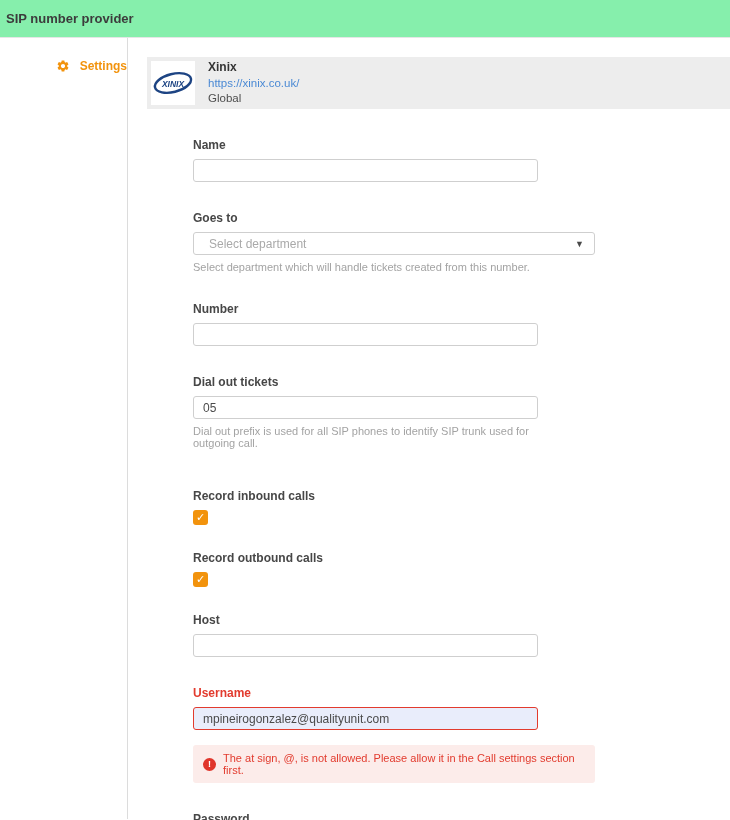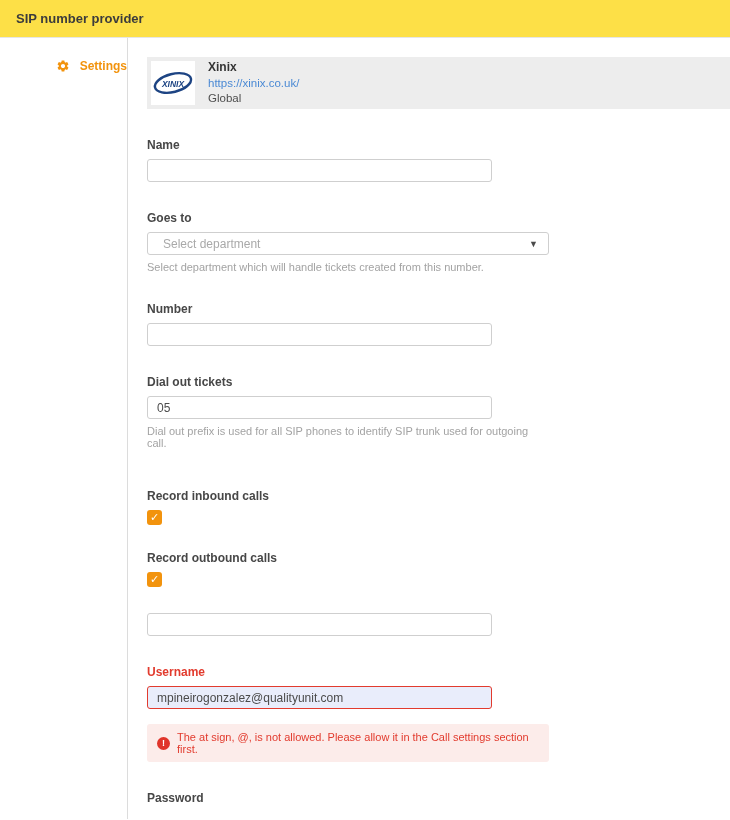--- a/index.html
+++ b/index.html
@@ -1,21 +1,21 @@
 <!DOCTYPE html>
 <html><head>
 <meta charset="utf-8">
 <style>
   * { margin: 0; padding: 0; box-sizing: border-box; }
   html, body { width: 730px; height: 820px; background: #fff; }
   body { font-family: "Liberation Sans", sans-serif; color: #3f3f3f; overflow: hidden; }
 
   
-  .page-header { height: 38px; display: flex; align-items: center; padding-left: 16px;
-                 border-bottom: 1px solid #e6e6e6; background: #fde047; }
+  .page-header { height: 38px; display: flex; align-items: center; padding-left: 6px;
+                 border-bottom: 1px solid #e6e6e6; background: #86efac; }
   .page-title { font-size: 13px; font-weight: bold; color: #3c3c3c; }
 
   .body-row { display: flex; height: 781px; }
 
   
   .sidebar { width: 128px; flex: 0 0 128px; border-right: 1px solid #dcdcdc; padding-top: 17px; }
   .side-item { display: flex; align-items: center; gap: 10px; padding: 4px 0 4px 11px;
                color: #F2930D; font-size: 12px; font-weight: bold; cursor: pointer; justify-content: flex-end; }
   .side-item svg { flex: 0 0 auto; }
 
@@ -27,21 +27,21 @@
                    padding: 4px; margin-right: 0; }
   .provider-logo { width: 44px; height: 44px; background: #fff; display: flex;
                    align-items: center; justify-content: center; }
   .prov-info { margin-left: 13px; line-height: 1.3; }
   .prov-name { font-size: 12px; font-weight: bold; color: #353535; }
   .prov-link { font-size: 11.5px; color: #4a89d4; text-decoration: none; display: block; }
   .prov-region { font-size: 11.5px; color: #4d4d4d; }
 
   
   .form { width: 402px; }
-  .group { margin-top: 29px; }
+  .group { margin-top: 29px; margin-left: 46px; }
   .group.tight { margin-top: 26px; }
   .lbl { display: block; font-size: 12px; font-weight: bold; color: #474747; margin-bottom: 7px; }
   .lbl.error-lbl { color: #e23b2e; }
 
   .inp { width: 345px; height: 23px; border: 1px solid #cfcfcf; border-radius: 3px;
          padding: 0 9px; font-size: 12px; color: #4b4b4b; background: #fff; outline: none;
          font-family: "Liberation Sans", sans-serif; }
   .inp.autofill { background: #e9edfb; }
   .inp.error-border { border: 1.5px solid #e23b2e; }
 
@@ -134,20 +134,21 @@
       </div>
 
       <div class="group tight">
         <label class="lbl">Record outbound calls</label>
         <div class="checkbox">
           <span>✓</span>
         </div>
       </div>
 
       <div class="group tight">
+        <label class="lbl">Host</label>
         <input class="inp" type="text" value="" style="">
       </div>
 
       <div class="group">
         <label class="lbl error-lbl">Username</label>
         <input class="inp autofill error-border" type="text" value="mpineirogonzalez@qualityunit.com" style="">
         <div class="error-box">
           <span class="err-icon">
               <span>!</span>
             </span>

